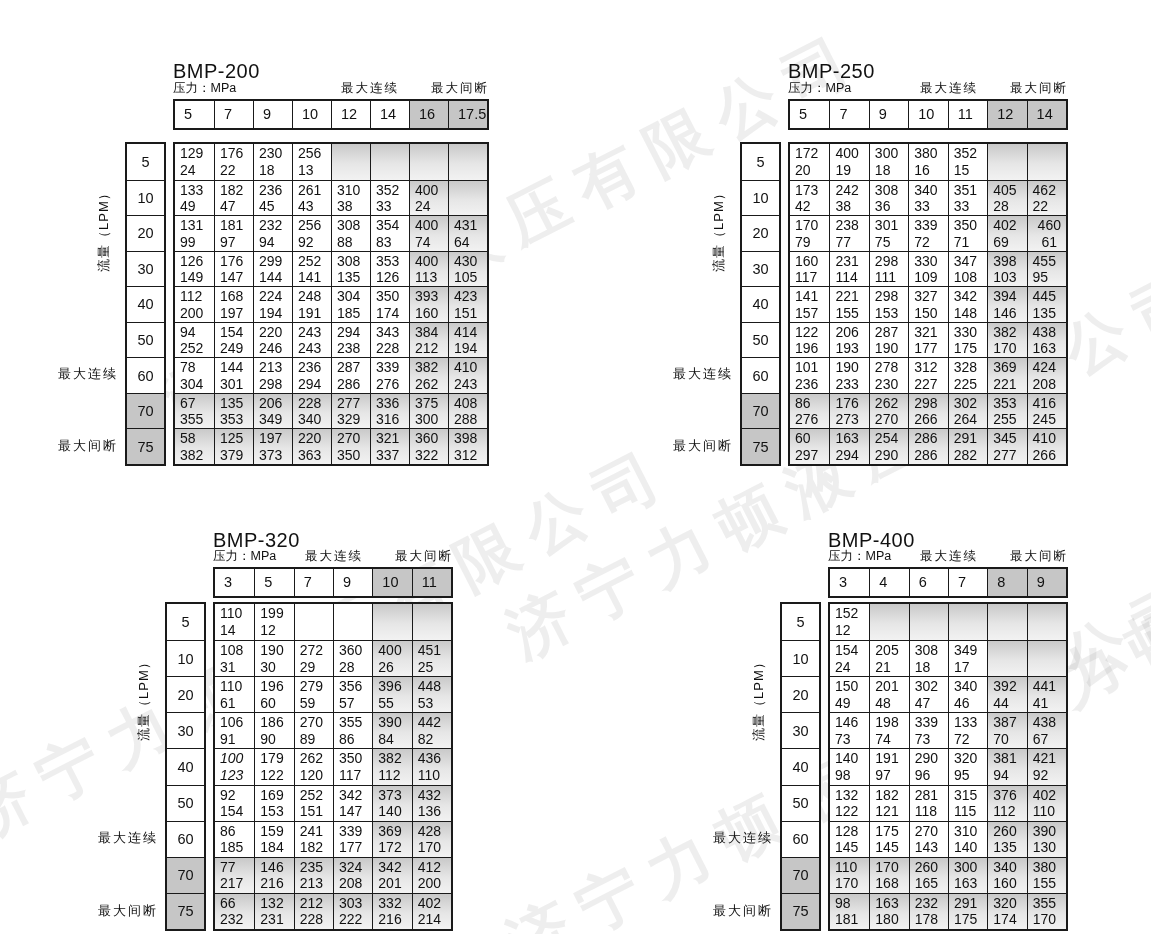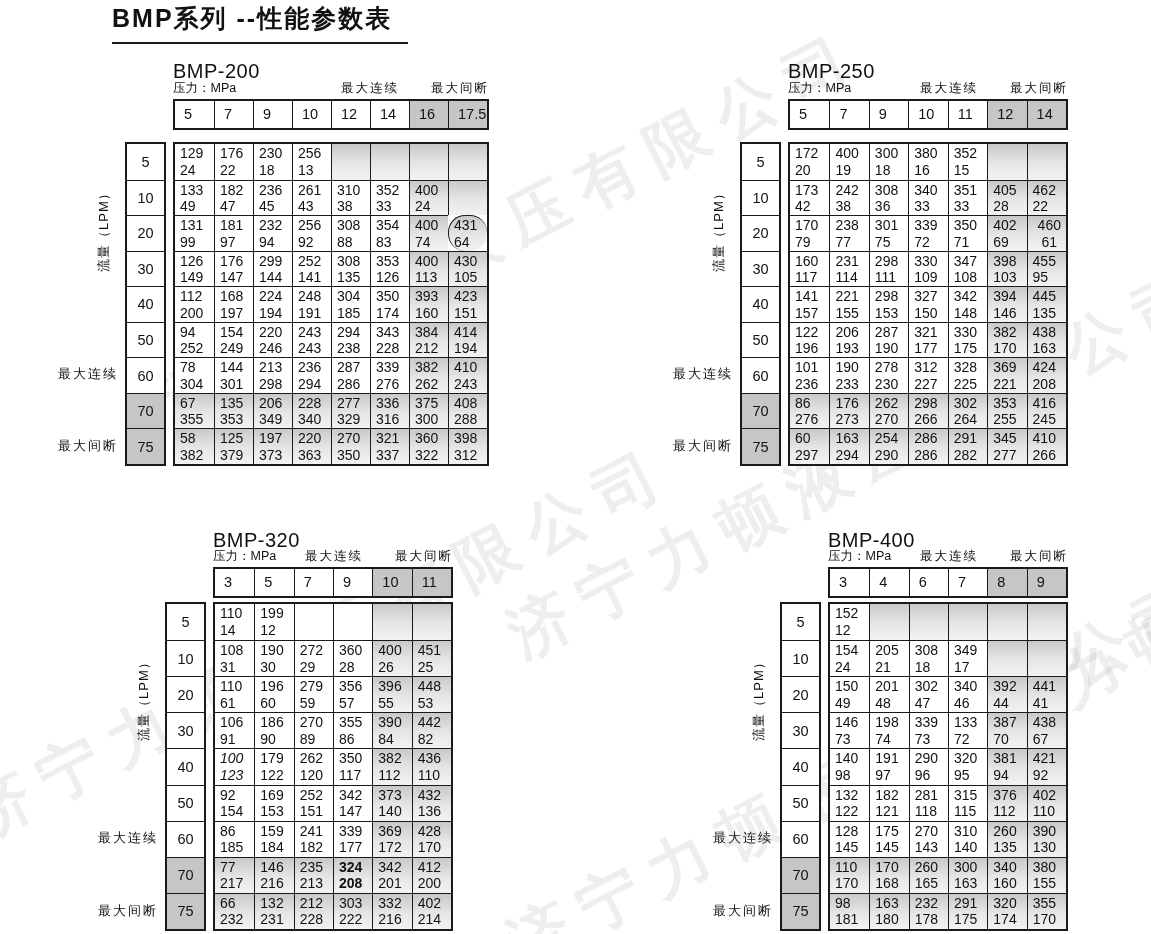--- a/index.html
+++ b/index.html
@@ -61,21 +61,20 @@
 <body>
 
 <div class="page">
 
   <div class="wm wm1">济宁力顿液压有限公司</div>
   <div class="wm wm2">济宁力顿液压有限公司</div>
   <div class="wm wm3">济宁力顿液压有限公司</div>
   <div class="wm wm4">济宁力顿液压有限公司</div>
   <div class="wm wm5">济宁力顿液压有限公司</div>
 
-  <div class="doc-title">BMP系列 --性能参数表</div>
 
   <div class="ptable g1" style="left:27px;top:60px;width:462px;height:404px;">
     <div class="t-title">BMP-200</div>
     <div class="t-toplabels" style="left:146px;width:316px;">
       <span class="tl-press">压力：MPa</span>
       <span class="tl-cont">最大连续</span>
       <span class="tl-int">最大间断</span>
     </div>
     <div class="t-header" style="left: 146px; width: 312px; grid-template-columns: repeat(8, 1fr);">
         <div class="hcell">5</div>
@@ -169,21 +168,21 @@
           <div>88</div>
         </div>
         <div class="cell" style="border-left: 1px solid rgb(26, 26, 26); border-top: 1px solid rgb(26, 26, 26);">
           <div>354</div>
           <div>83</div>
         </div>
         <div class="cell shade" style="border-left: 1px solid rgb(26, 26, 26); border-top: 1px solid rgb(26, 26, 26);">
           <div>400</div>
           <div>74</div>
         </div>
-        <div class="cell shade" style="border-left: 1px solid rgb(26, 26, 26); border-top: 1px solid rgb(26, 26, 26); border-radius: 17px;">
+        <div class="cell shade" style="border-left: 1px solid rgb(26, 26, 26); border-top: 1px solid rgb(26, 26, 26);">
           <div>431</div>
           <div>64</div>
         </div>
         <div class="cell" style="border-top: 1px solid rgb(26, 26, 26);">
           <div>126</div>
           <div>149</div>
         </div>
         <div class="cell" style="border-left: 1px solid rgb(26, 26, 26); border-top: 1px solid rgb(26, 26, 26);">
           <div>176</div>
           <div>147</div>
@@ -846,21 +845,21 @@
           <div>217</div>
         </div>
         <div class="cell shade" style="border-left: 1px solid rgb(26, 26, 26); border-top: 1px solid rgb(26, 26, 26);">
           <div>146</div>
           <div>216</div>
         </div>
         <div class="cell shade" style="border-left: 1px solid rgb(26, 26, 26); border-top: 1px solid rgb(26, 26, 26);">
           <div>235</div>
           <div>213</div>
         </div>
-        <div class="cell shade" style="border-left: 1px solid rgb(26, 26, 26); border-top: 1px solid rgb(26, 26, 26); font-weight: bold;">
+        <div class="cell shade" style="border-left: 1px solid rgb(26, 26, 26); border-top: 1px solid rgb(26, 26, 26);">
           <div>324</div>
           <div>208</div>
         </div>
         <div class="cell shade" style="border-left: 1px solid rgb(26, 26, 26); border-top: 1px solid rgb(26, 26, 26);">
           <div>342</div>
           <div>201</div>
         </div>
         <div class="cell shade" style="border-left: 1px solid rgb(26, 26, 26); border-top: 1px solid rgb(26, 26, 26);">
           <div>412</div>
           <div>200</div>

